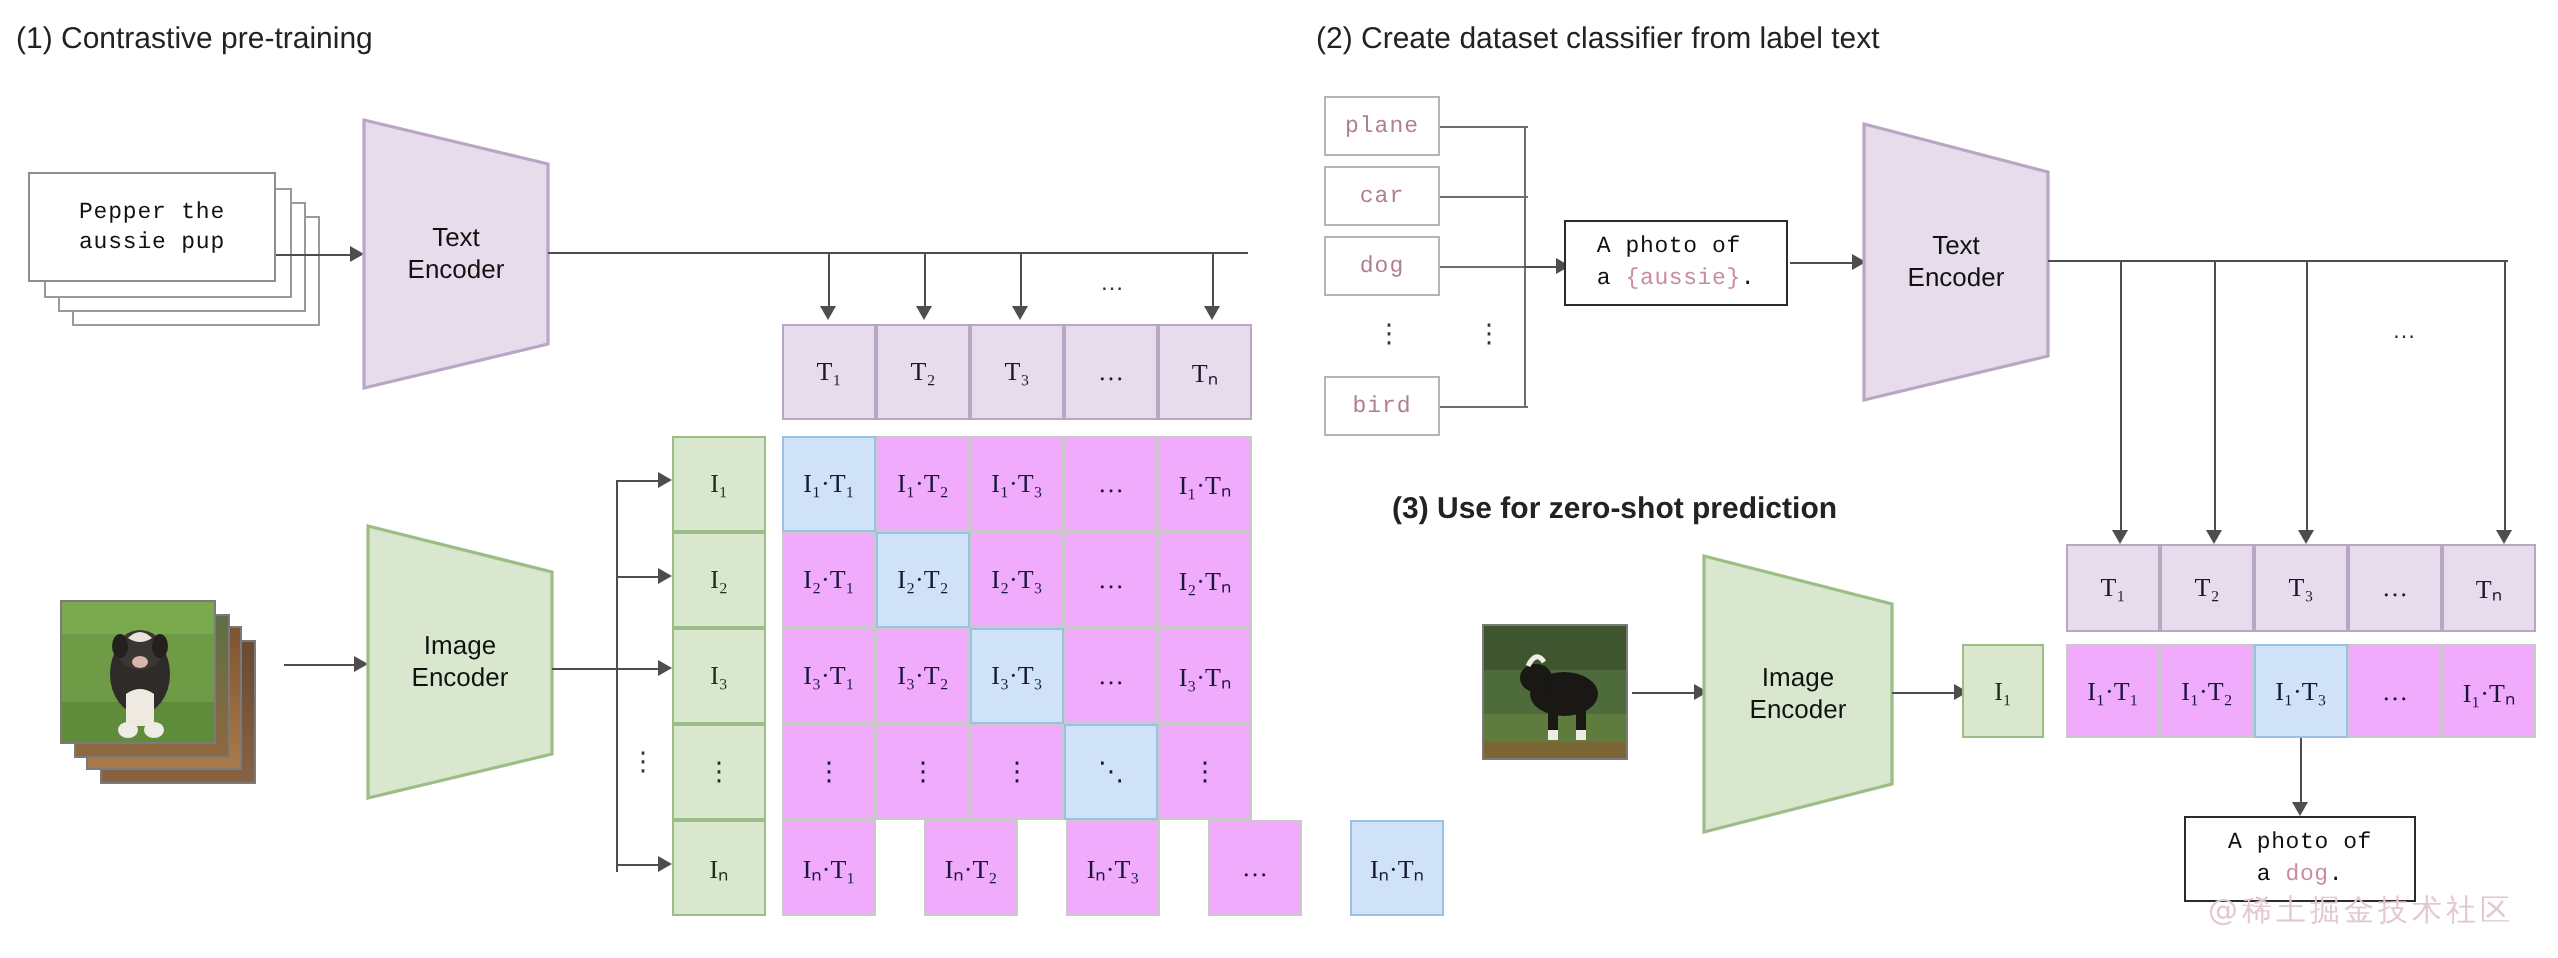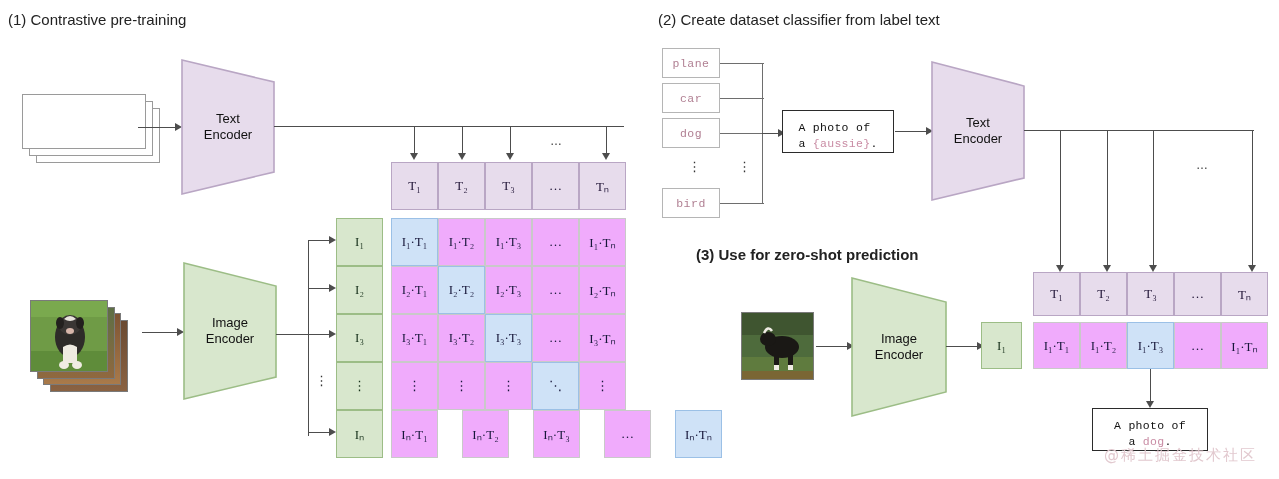--- a/index.html
+++ b/index.html
@@ -52,21 +52,21 @@
   .ahd{border-top:7px solid #4d4d4d;border-left:4.5px solid transparent;border-right:4.5px solid transparent;}
   .ln.thin{background:#6e6e6e;}
   
   .lblbox{
     width:58px;height:30px;box-sizing:border-box;border:1px solid #b5b5b5;background:#fff;
     display:flex;align-items:center;justify-content:center;
     font-family:"Liberation Mono",monospace;font-size:11.5px;color:#b07f92;letter-spacing:.5px;
   }
   .promptbox{
     box-sizing:border-box;border:1.6px solid #2b2b2b;background:#fff;
-    display:flex;align-items:flex-end;justify-content:center;
+    display:flex;align-items:center;justify-content:center;
   }
   .promptbox .pin{
     font-family:"Liberation Mono",monospace;font-size:11.5px;line-height:16px;
     color:#111;text-align:left;letter-spacing:.3px;
   }
   .pink{color:#c98ca4;}
   
   .photo{position:absolute;box-sizing:border-box;border:1px solid #7a7a7a;overflow:hidden;}
   .watermark{
     position:absolute;font-size:15px;color:#e2c9cf;letter-spacing:2px;white-space:nowrap;
@@ -75,20 +75,26 @@
 </style>
 </head>
 <body>
 
 <div class="abs panel-title" style="left:8px;top:11px;">(1) Contrastive pre-training</div>
 
 <div class="abs" style="left:14px;top:86px;width:150px;height:80px;">
   <div class="abs card" style="left:22px;top:22px;width:124px;height:55px;"></div>
   <div class="abs card" style="left:15px;top:15px;width:124px;height:55px;"></div>
   <div class="abs card" style="left:8px;top:8px;width:124px;height:55px;"></div>
+  <div class="abs textcard" style="left:0px;top:0px;">
+    <div class="tc-in">
+      <div>Pepper the</div>
+      <div>aussie pup</div>
+    </div>
+  </div>
 </div>
 
 <div class="ln lnh" style="left:138px;top:127px;width:38px;"></div>
 <div class="ahr" style="left:175px;top:123px;"></div>
 
 <div class="trap" style="left:180px;top:58px;width:96px;height:138px;">
   <svg width="96" height="138" viewBox="0 0 96 138">
       <polygon points="2,2 94,24 94,114 2,136" fill="#e7dcec" stroke="#b9a6c4" stroke-width="1.6"></polygon>
     </svg>
   <div class="lbl">

